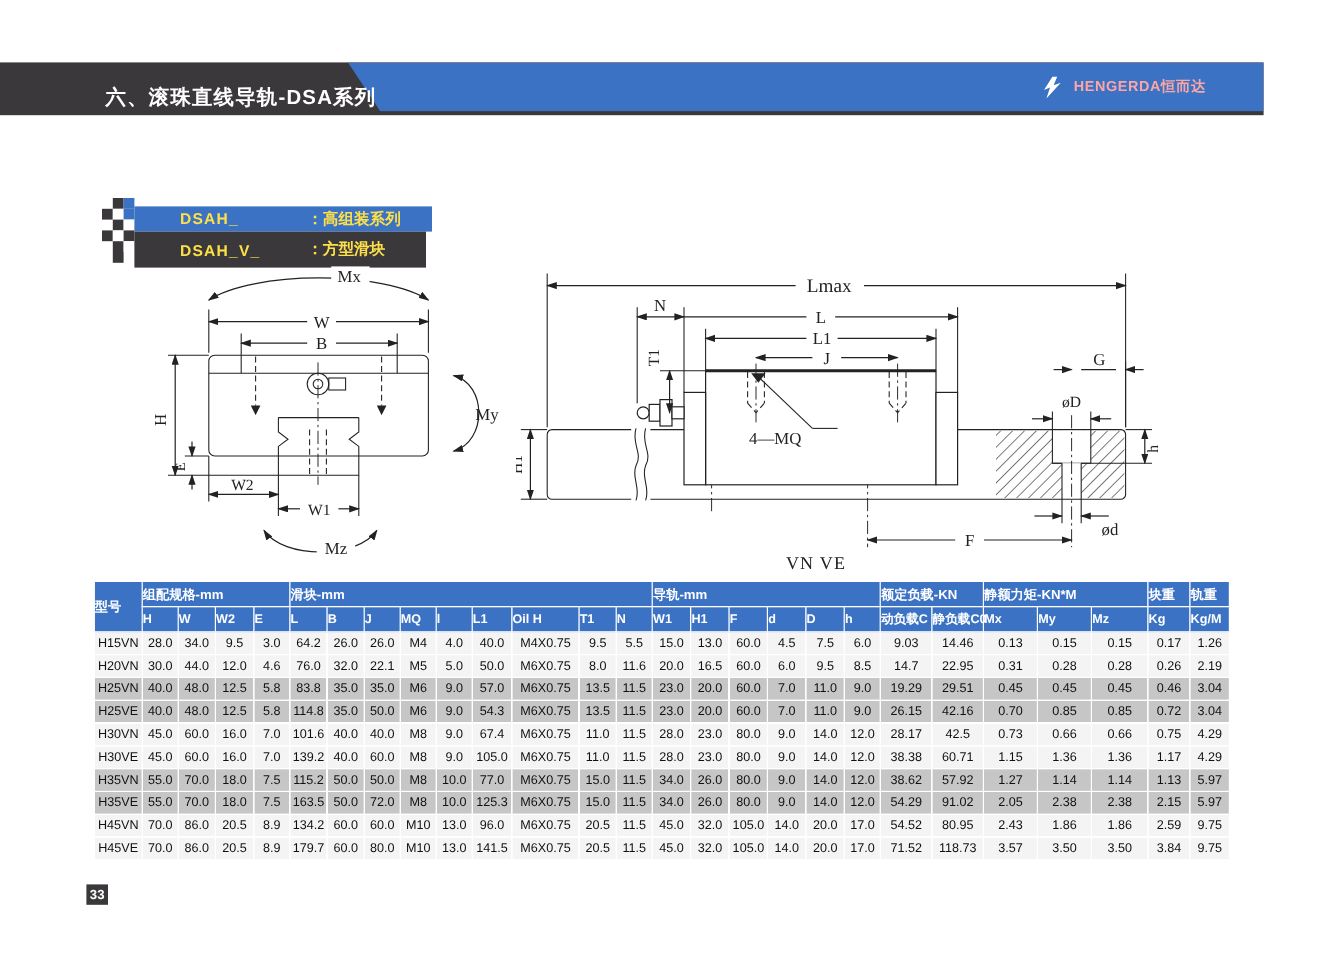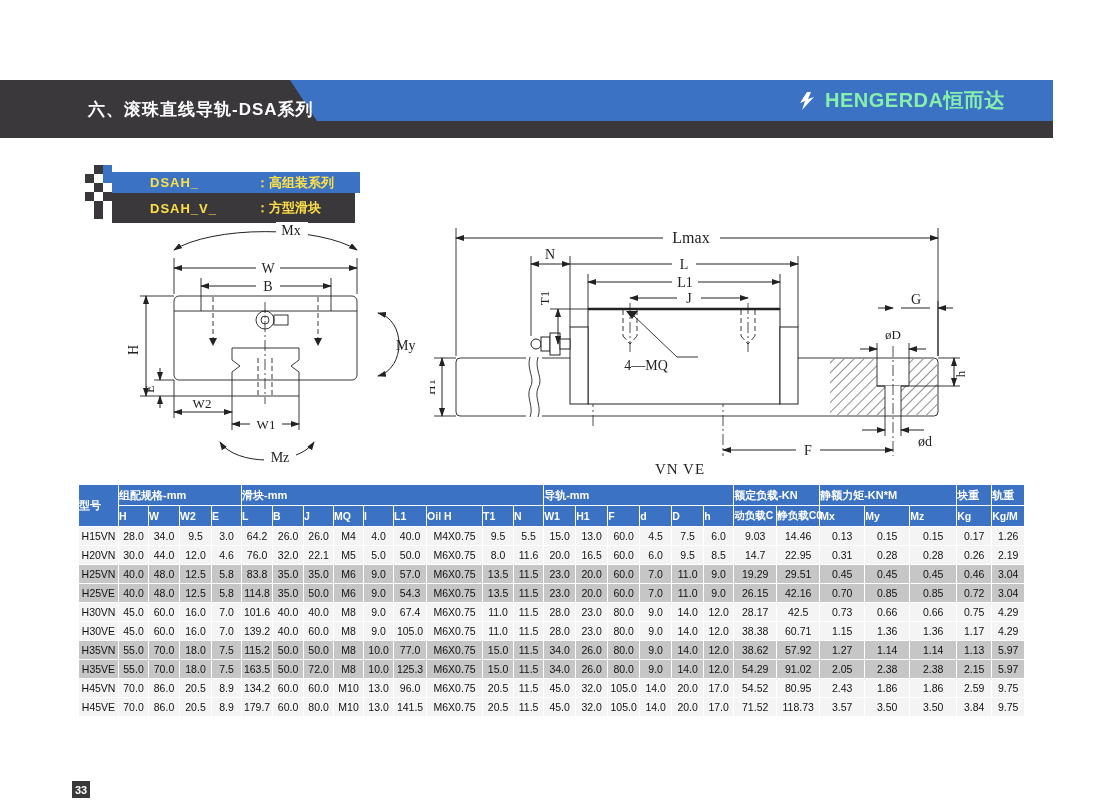--- a/index.html
+++ b/index.html
@@ -1,25 +1,25 @@
 <!DOCTYPE html>
 <html><head>
 <meta charset="utf-8">
 <style>
   html,body{margin:0;padding:0;background:#fff;}
   #page{position:relative;width:1100px;height:802px;background:#fff;overflow:hidden;
         font-family:"Liberation Sans",sans-serif;}
   
-  #band{position:absolute;left:0;top:52px;width:1053px;height:58px;background:#3a383b;margin-top:28px;}
+  #band{position:absolute;left:0;top:52px;width:1053px;height:44px;background:#3a383b;}
   #band-blue{position:absolute;left:290px;top:0;width:763px;height:41px;background:#3b72c4;
              clip-path:polygon(0 0,100% 0,100% 100%,27px 100%);}
   #page-title{position:absolute;left:88px;top:0;height:58px;display:flex;align-items:center;
               color:#fff;font-size:17px;font-weight:bold;letter-spacing:1px;}
   #brand{position:absolute;right:48px;top:0;height:41px;display:flex;align-items:center;gap:8px;
-         color:#86efac;font-size:20px;font-weight:bold;letter-spacing:.5px;}
+         color:#fca5a5;font-size:12px;font-weight:bold;letter-spacing:.5px;}
   
   .bar{position:absolute;display:flex;align-items:center;color:#fde047;font-size:13px;font-weight:bold;}
   #bar1{left:112px;top:172px;width:248px;height:21px;background:#3b72c4;}
   #bar2{left:112px;top:193px;width:243px;height:30px;background:#3a383b;}
   .bar .code{display:inline-block;width:106px;padding-left:38px;letter-spacing:1px;}
   .checker-sq{position:absolute;width:9px;height:9px;}
   
   svg text{font-family:"Liberation Serif",serif;fill:#222;}
   .dim{stroke:#222;stroke-width:1;fill:none;}
   .thin{stroke:#222;stroke-width:.9;fill:none;}
@@ -30,21 +30,21 @@
   
   #spec-table{position:absolute;left:78px;top:484px;border-collapse:collapse;table-layout:fixed;width:944px;}
   #spec-table th{background:#3b72c4;color:#fff;font-weight:bold;font-size:10.5px;height:20px;
                  padding:0;border:1px solid #fff;text-align:left;overflow:visible;white-space:nowrap;}
   #spec-table thead tr:first-child th{font-size:11px;}
   #spec-table td{font-size:10.5px;color:#111;height:18px;padding:0;border:1px solid #fff;
                  text-align:center;white-space:nowrap;overflow:hidden;}
   tr.light td{background:#f4f4f4;}
   tr.dark td{background:#c6c6c6;}
   #page-num{position:absolute;left:72px;top:737px;width:18px;height:17px;background:#3a383b;
-            color:#fff;font-size:11px;font-weight:bold;display:flex;align-items:center;justify-content:center;margin-top:44px;}
+            color:#fff;font-size:11px;font-weight:bold;display:flex;align-items:center;justify-content:center;}
 </style>
 </head>
 <body>
 
 <div id="page">
 
   <div id="band">
     <div id="band-blue"></div>
     <div id="page-title">六、滚珠直线导轨-DSA系列</div>
     <div id="brand">

